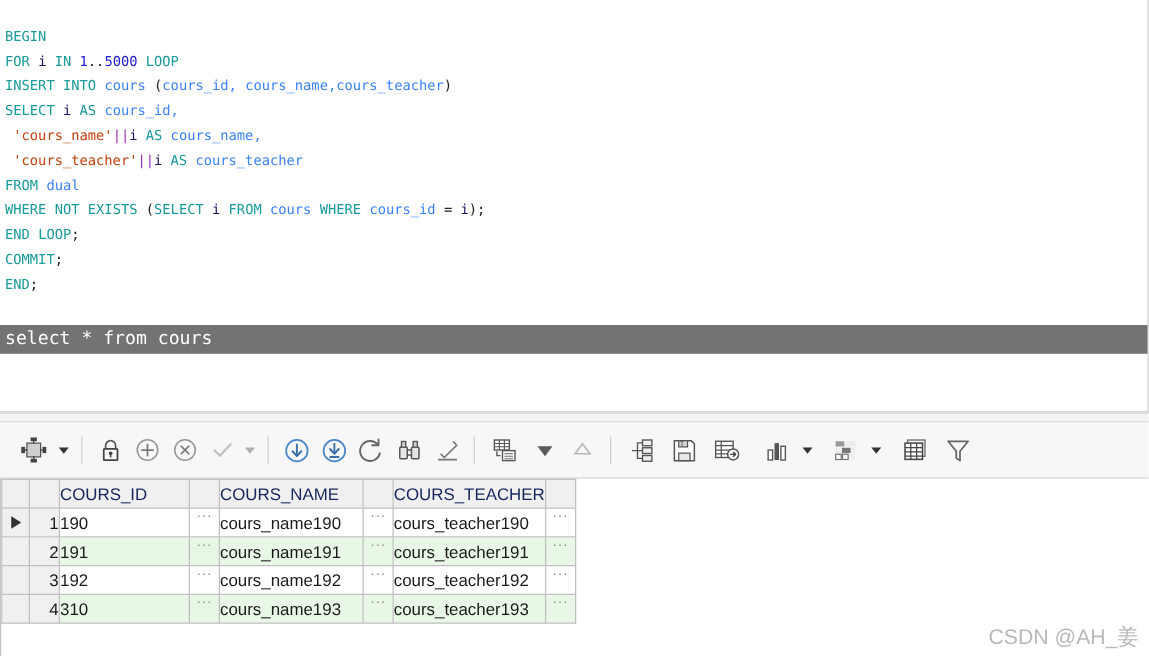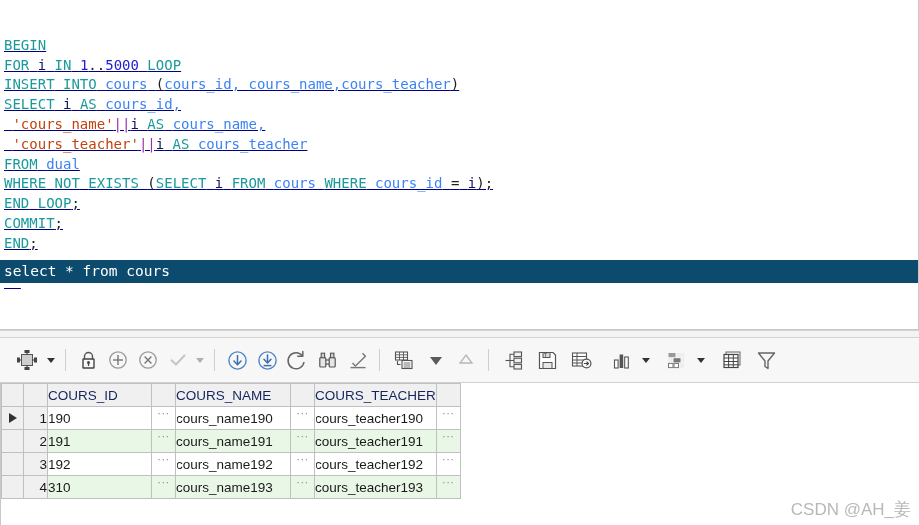--- a/index.html
+++ b/index.html
@@ -23,43 +23,42 @@
     height: 330px;
     background: #ffffff;
     border: 1px solid #c8c8c8;
     border-top: none;
     border-left: none;
     box-sizing: border-box;
     overflow: hidden;
   }
   #code-block {
     font-family: "DejaVu Sans Mono", "Liberation Mono", monospace;
-    font-size: 14px;
+    font-size: 11px;
     line-height: 19.8px;
-    padding: 16px 0 0 4px;
+    padding: 0 0 0 4px;
     white-space: pre;
     color: #000080;
-    text-decoration: underline;
   }
   .ln { display: block; height: 19.8px; }
   .kw   { color: #1a9a9a; }
   .ident{ color: #3b82f6; }
   .num  { color: #2020d0; }
   .str  { color: #c2410c; }
   .op   { color: #9b30b0; }
   .pn   { color: #202020; }
   .var  { color: #151560; }
 
   #selected-line {
     position: absolute;
     left: 0;
     top: 260px;
     width: 919px;
     height: 23px;
-    background: #0c4a6e;
+    background: #737373;
     color: #ffffff;
     font-family: "DejaVu Sans Mono", "Liberation Mono", monospace;
     font-size: 14.5px;
     line-height: 23px;
     padding-left: 4px;
     box-sizing: border-box;
     white-space: pre;
   }
 
   
@@ -167,21 +166,21 @@
   }
   td.dots {
     text-align: center;
     color: #8a8a8a;
     font-size: 11px;
     letter-spacing: 0.5px;
     vertical-align: top;
     line-height: 12px;
   }
   tr.alt td.cell, tr.alt td.dots { background: #e9f7e6; }
-  tr.norm td.cell, tr.norm td.dots { background: #ffffff; border-radius: 10px; }
+  tr.norm td.cell, tr.norm td.dots { background: #ffffff; }
   .play-tri {
     width: 0; height: 0;
     border-top: 5px solid transparent;
     border-bottom: 5px solid transparent;
     border-left: 8px solid #303030;
     margin: 0 auto;
   }
 
   
   #watermark {

